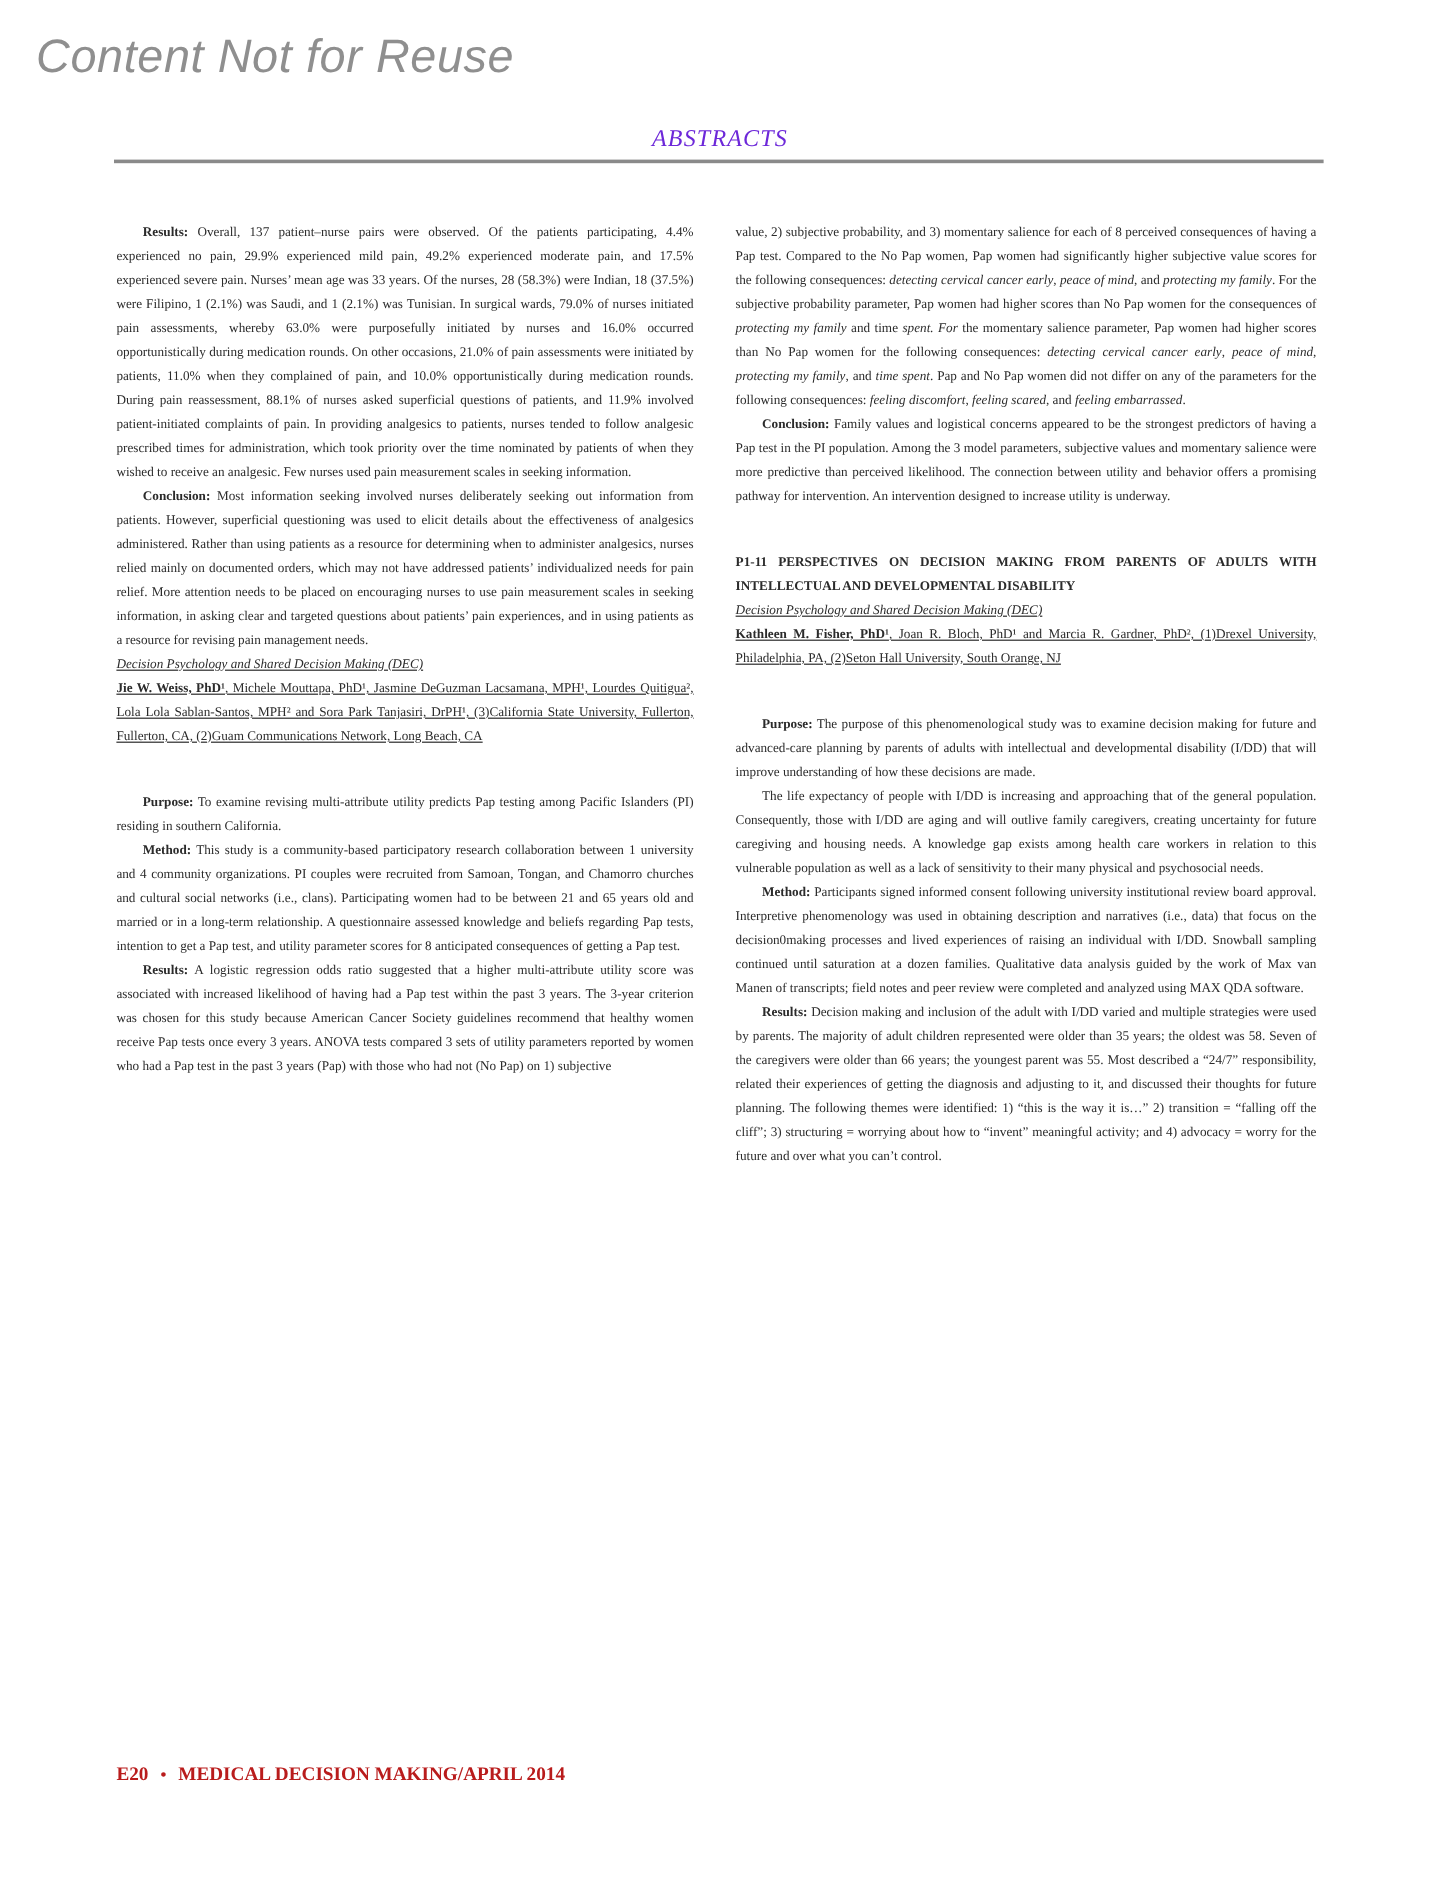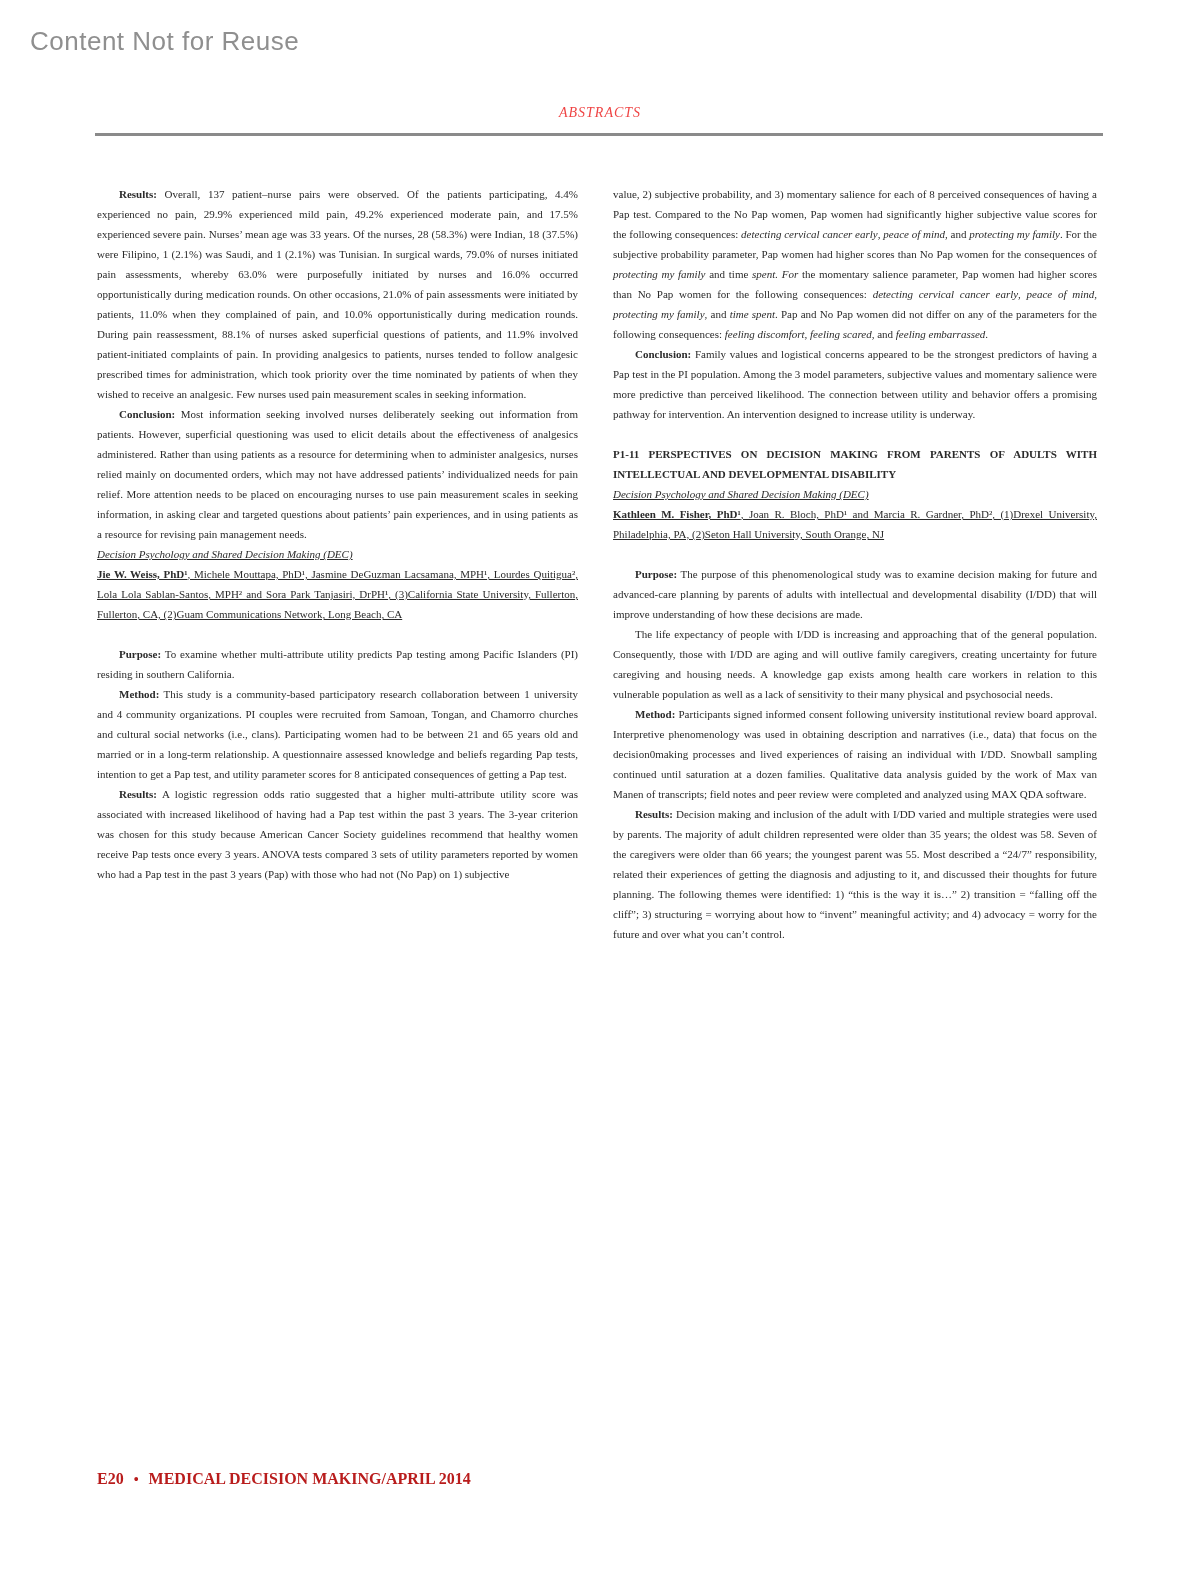--- a/index.html
+++ b/index.html
@@ -9,33 +9,34 @@
     height:1582px;
     background:#ffffff;
     font-family:"Liberation Serif", serif;
     color:#2b2b2b;
     overflow:hidden;
   }
   .watermark {
     position:absolute;
     left:30px; top:26px;
     font-family:"Liberation Sans", sans-serif;
-    font-size:26px;
+    font-size:39px;
     color:#8f8f8f;
     letter-spacing:0.5px;
+    font-style:italic;
   }
   .header-title {
     position:absolute;
     top:105px; left:0;
     width:1200px;
     text-align:center;
     font-style:italic;
-    font-size:14px;
+    font-size:20px;
     letter-spacing:1px;
-    color:#ef4444;
+    color:#6d28d9;
   }
   .header-rule {
     position:absolute;
     top:133px; left:95px;
     width:1008px; height:3px;
     background:#8a8a8a;
   }
   .column {
     position:absolute;
     top:184px;
@@ -45,21 +46,21 @@
     color:#2b2b2b;
   }
   #col-left  { left:97px;  width:481px; }
   #col-right { left:613px; width:484px; }
   .block { margin:0; }
   .para { text-indent:22px; }
   .para-flow { text-indent:0; }
   .heading { font-weight:bold; text-indent:0; }
   .subtitle { font-style:italic; text-indent:0;text-decoration:underline; }
   .authors { text-indent:0;text-decoration:underline; }
-  .gap { margin-top:20px; }
+  .gap { margin-top:35px; }
   .b { font-weight:bold; }
   .i { font-style:italic; }
   .footer {
     position:absolute;
     left:97px; top:1470px;
     font-weight:bold;
     font-size:16px;
     color:#b91c1c;
   }
   .footer .sep { margin:0 10px; font-size:14px; }
@@ -69,21 +70,21 @@
 
 <div class="page">
   <div class="watermark">Content Not for Reuse</div>
   <div class="header-title">ABSTRACTS</div>
   <div class="header-rule"></div>
   <div class="column" id="col-left">
       <div class="block para"><span class="b">Results:</span><span> Overall, 137 patient–nurse pairs were observed. Of the patients participating, 4.4% experienced no pain, 29.9% experienced mild pain, 49.2% experienced moderate pain, and 17.5% experienced severe pain. Nurses’ mean age was 33 years. Of the nurses, 28 (58.3%) were Indian, 18 (37.5%) were Filipino, 1 (2.1%) was Saudi, and 1 (2.1%) was Tunisian. In surgical wards, 79.0% of nurses initiated pain assessments, whereby 63.0% were purposefully initiated by nurses and 16.0% occurred opportunistically during medication rounds. On other occasions, 21.0% of pain assessments were initiated by patients, 11.0% when they complained of pain, and 10.0% opportunistically during medication rounds. During pain reassessment, 88.1% of nurses asked superficial questions of patients, and 11.9% involved patient-initiated complaints of pain. In providing analgesics to patients, nurses tended to follow analgesic prescribed times for administration, which took priority over the time nominated by patients of when they wished to receive an analgesic. Few nurses used pain measurement scales in seeking information.</span></div>
       <div class="block para"><span class="b">Conclusion:</span><span> Most information seeking involved nurses deliberately seeking out information from patients. However, superficial questioning was used to elicit details about the effectiveness of analgesics administered. Rather than using patients as a resource for determining when to administer analgesics, nurses relied mainly on documented orders, which may not have addressed patients’ individualized needs for pain relief. More attention needs to be placed on encouraging nurses to use pain measurement scales in seeking information, in asking clear and targeted questions about patients’ pain experiences, and in using patients as a resource for revising pain management needs.</span></div>
       <div class="block subtitle"><span class="i">Decision Psychology and Shared Decision Making (DEC)</span></div>
       <div class="block authors"><span class="b">Jie W. Weiss, PhD¹</span><span>, Michele Mouttapa, PhD¹, Jasmine DeGuzman Lacsamana, MPH¹, Lourdes Quitigua², Lola Lola Sablan-Santos, MPH² and Sora Park Tanjasiri, DrPH¹, (3)California State University, Fullerton, Fullerton, CA, (2)Guam Communications Network, Long Beach, CA</span></div>
-      <div class="block para gap"><span class="b">Purpose:</span><span> To examine whether multi-attribute utility predicts Pap testing among Pacific Islanders (PI) residing in southern California.</span></div>
+      <div class="block para gap"><span class="b">Purpose:</span><span> To examine revising multi-attribute utility predicts Pap testing among Pacific Islanders (PI) residing in southern California.</span></div>
       <div class="block para"><span class="b">Method:</span><span> This study is a community-based participatory research collaboration between 1 university and 4 community organizations. PI couples were recruited from Samoan, Tongan, and Chamorro churches and cultural social networks (i.e., clans). Participating women had to be between 21 and 65 years old and married or in a long-term relationship. A questionnaire assessed knowledge and beliefs regarding Pap tests, intention to get a Pap test, and utility parameter scores for 8 anticipated consequences of getting a Pap test.</span></div>
       <div class="block para"><span class="b">Results:</span><span> A logistic regression odds ratio suggested that a higher multi-attribute utility score was associated with increased likelihood of having had a Pap test within the past 3 years. The 3-year criterion was chosen for this study because American Cancer Society guidelines recommend that healthy women receive Pap tests once every 3 years. ANOVA tests compared 3 sets of utility parameters reported by women who had a Pap test in the past 3 years (Pap) with those who had not (No Pap) on 1) subjective</span></div>
     </div>
   <div class="column" id="col-right">
       <div class="block para-flow"><span>value, 2) subjective probability, and 3) momentary salience for each of 8 perceived consequences of having a Pap test. Compared to the No Pap women, Pap women had significantly higher subjective value scores for the following consequences: </span><span class="i">detecting cervical cancer early</span><span>, </span><span class="i">peace of mind</span><span>, and </span><span class="i">protecting my family</span><span>. For the subjective probability parameter, Pap women had higher scores than No Pap women for the consequences of </span><span class="i">protecting my family</span><span> and time </span><span class="i">spent. For</span><span> the momentary salience parameter, Pap women had higher scores than No Pap women for the following consequences: </span><span class="i">detecting cervical cancer early</span><span>, </span><span class="i">peace of mind</span><span>, </span><span class="i">protecting my family</span><span>, and </span><span class="i">time spent</span><span>. Pap and No Pap women did not differ on any of the parameters for the following consequences: </span><span class="i">feeling discomfort</span><span>, </span><span class="i">feeling scared</span><span>, and </span><span class="i">feeling embarrassed</span><span>.</span></div>
       <div class="block para"><span class="b">Conclusion:</span><span> Family values and logistical concerns appeared to be the strongest predictors of having a Pap test in the PI population. Among the 3 model parameters, subjective values and momentary salience were more predictive than perceived likelihood. The connection between utility and behavior offers a promising pathway for intervention. An intervention designed to increase utility is underway.</span></div>
       <div class="block heading gap"><span class="b">P1-11 PERSPECTIVES ON DECISION MAKING FROM PARENTS OF ADULTS WITH INTELLECTUAL AND DEVELOPMENTAL DISABILITY</span></div>
       <div class="block subtitle"><span class="i">Decision Psychology and Shared Decision Making (DEC)</span></div>
       <div class="block authors"><span class="b">Kathleen M. Fisher, PhD¹</span><span>, Joan R. Bloch, PhD¹ and Marcia R. Gardner, PhD², (1)Drexel University, Philadelphia, PA, (2)Seton Hall University, South Orange, NJ</span></div>
       <div class="block para gap"><span class="b">Purpose:</span><span> The purpose of this phenomenological study was to examine decision making for future and advanced-care planning by parents of adults with intellectual and developmental disability (I/DD) that will improve understanding of how these decisions are made.</span></div>

